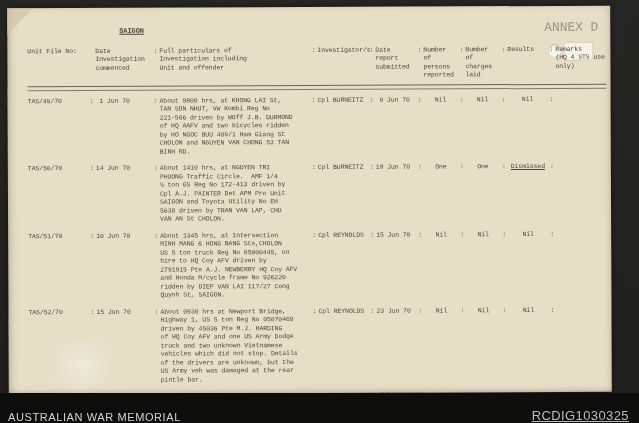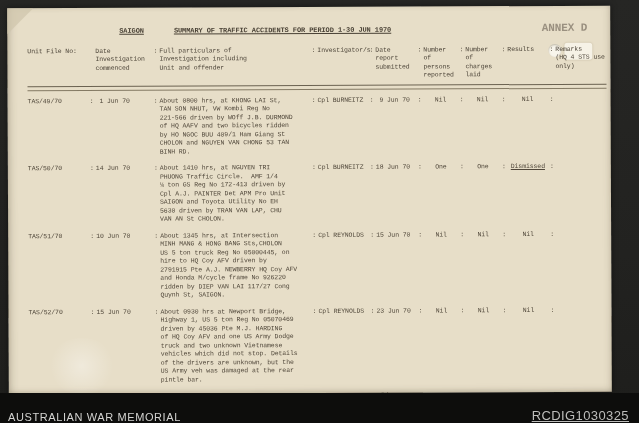--- a/index.html
+++ b/index.html
@@ -28,21 +28,21 @@
   .stain{position:absolute;left:38px;top:330px;width:70px;height:56px;border-radius:50%;
         background:radial-gradient(circle,rgba(255,255,255,.35),rgba(255,255,255,0) 70%);}
   
   .doc{position:absolute;left:20px;top:14px;width:579px;color:#51483b;
        font-family:"Liberation Mono","DejaVu Sans Mono",monospace;
        font-size:6.5px;line-height:8.5px;letter-spacing:-0.1px;}
   .doc-title{display:flex;align-items:baseline;margin-left:92px;margin-top:4px;}
   .u{text-decoration:underline;}
   .loc{font-weight:bold;font-size:7px;color:#4a4236;}
   .title{font-weight:bold;font-size:7px;color:#4a4236;margin-left:30px;}
-  .annex{margin-left:auto;margin-right:19px;color:#9a9080;font-size:11px;font-weight:bold;}
+  .annex{margin-left:auto;margin-right:8px;color:#9a9080;font-size:13px;font-weight:normal;}
   .tbl{display:grid;margin-top:0;
        grid-template-columns:60px 8px 56px 8px 150px 8px 50px 8px 40px 8px 34px 8px 34px 8px 40px 8px 50px;}
   .cell{white-space:pre-wrap;}
   .sep{text-align:center;color:#5a5143;}
   .ta-c{text-align:center;}
   .header{margin-top:12px;}
   .header .cell{color:#4e463a;}
   .rule{height:3px;border-top:1.2px solid #6b6251;border-bottom:1px solid #847a64;
         margin:4px 0 7px 0;width:579px;}
   .row{margin-bottom:8px;}
@@ -63,21 +63,20 @@
   <div class="paper">
     <div class="corner-fold"></div>
     <div class="hole"></div>
     <div class="patch"></div>
     <div class="stain"></div>
 
     <div class="doc">
 
       <div class="doc-title">
         <span class="loc u">SAIGON</span>
-        <span class="title u">SUMMARY OF TRAFFIC ACCIDENTS FOR PERIOD 1-30 JUN 1970</span>
         <span class="annex">ANNEX D</span>
       </div>
 
       <div class="tbl header">
         <div class="cell">Unit File No:</div>
         <div class="sep"></div>
         <div class="cell">Date
 Investigation
 commenced</div>
         <div class="sep">:</div>

